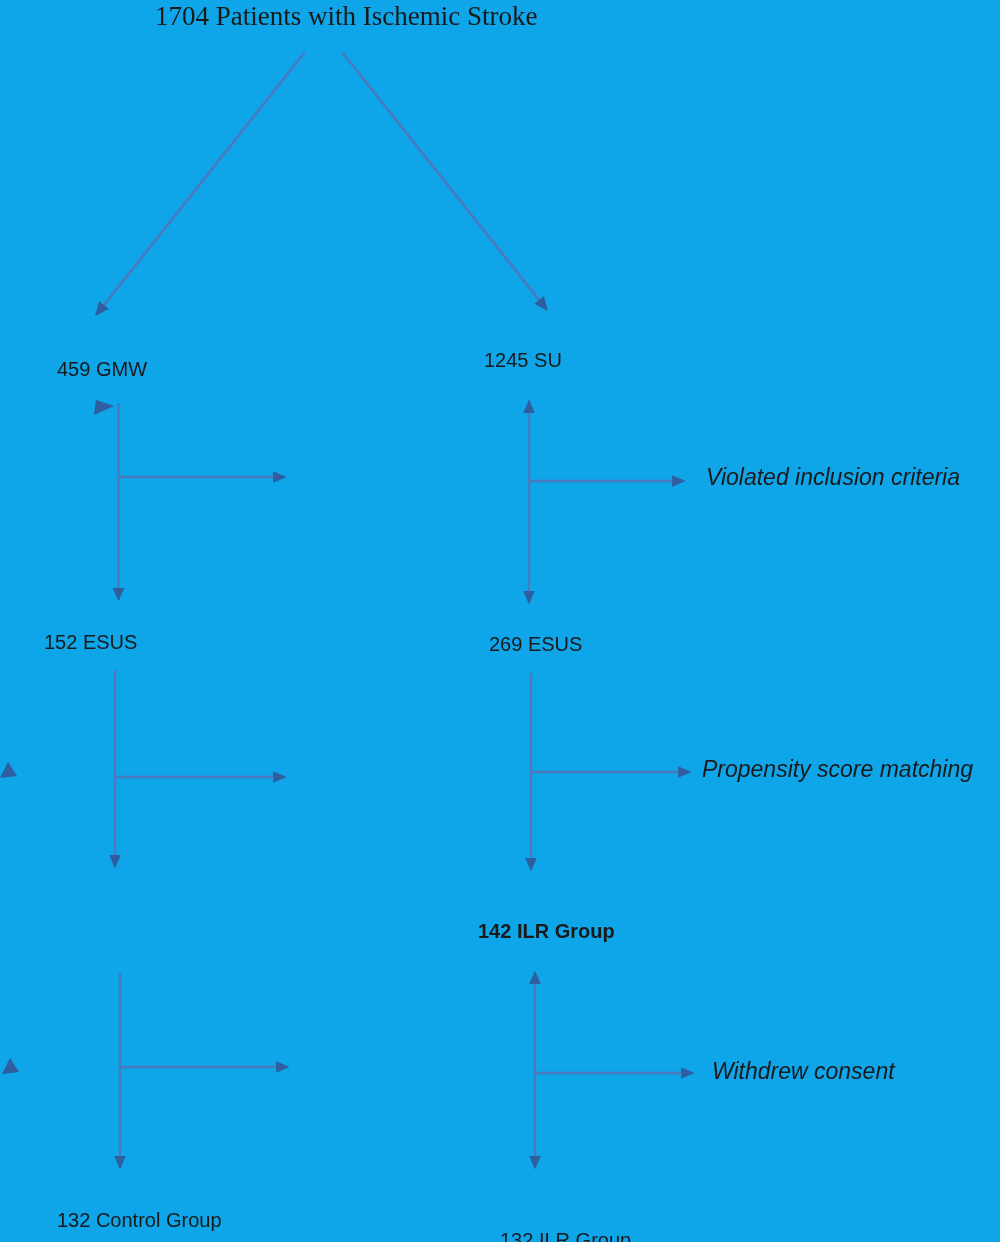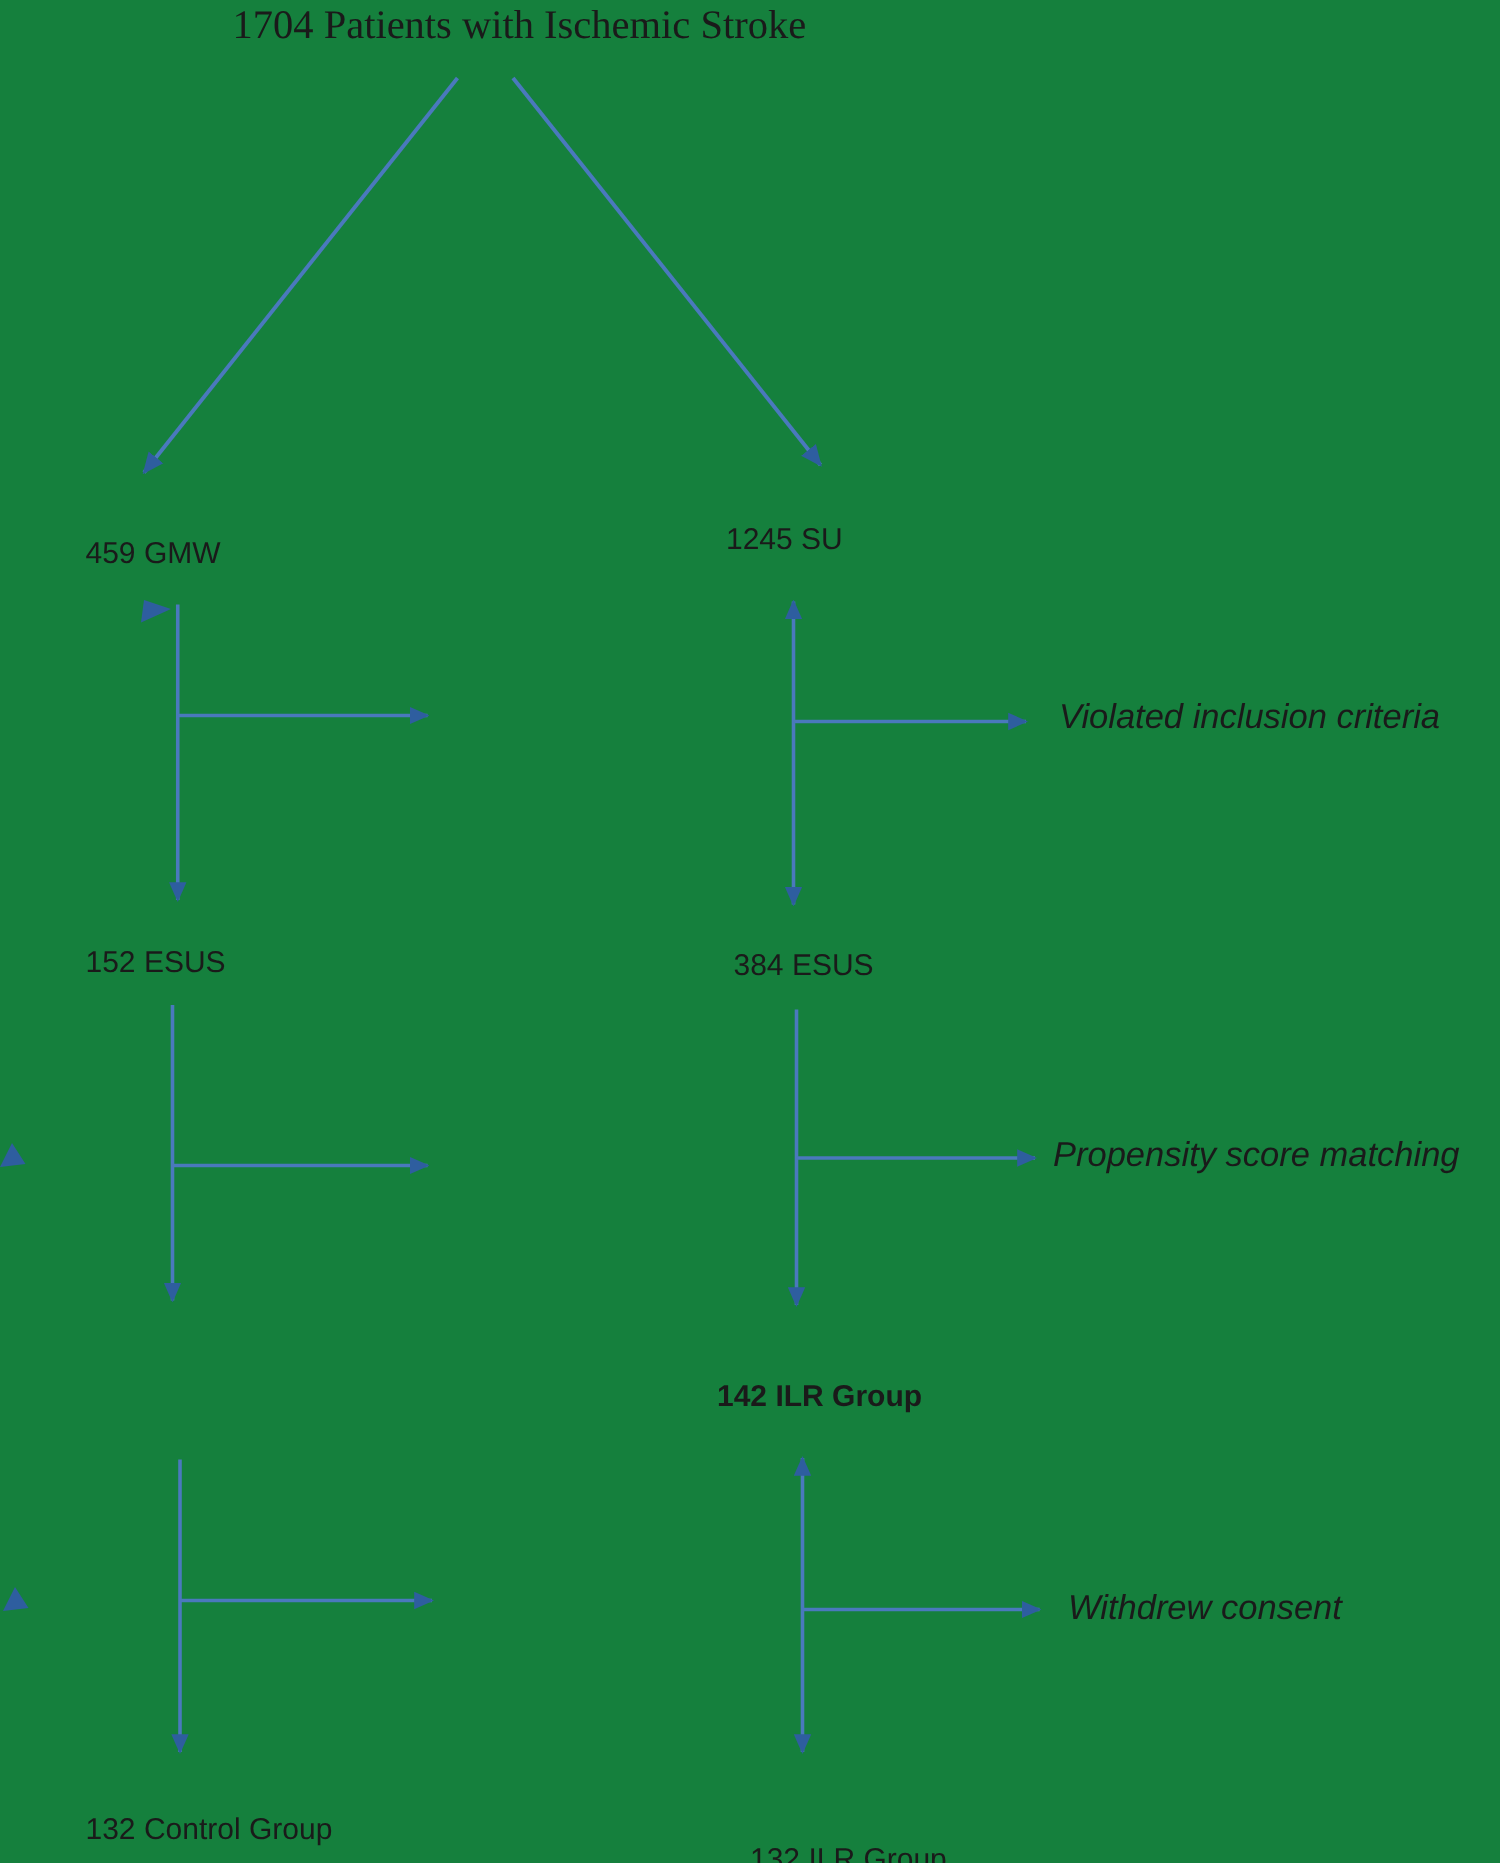--- a/index.html
+++ b/index.html
@@ -4,21 +4,21 @@
 <style>
   html, body {
     margin: 0;
     padding: 0;
     background: #ffffff;
   }
   .canvas {
     position: relative;
     width: 1000px;
     height: 1242px;
-    background: #15803d;
+    background: #0ea5e9;
     overflow: hidden;
     font-family: "Liberation Sans", sans-serif;
   }
   .arrows-layer {
     position: absolute;
     left: 0;
     top: 0;
     width: 1000px;
     height: 1242px;
   }
@@ -75,23 +75,23 @@
     <line x1="535" y1="972" x2="535" y2="1168" stroke="#4a79bd" stroke-width="2.4" marker-start="url(#ah)" marker-end="url(#ah)"></line>
     <line x1="535" y1="1073" x2="693" y2="1073" stroke="#4a79bd" stroke-width="2.4" marker-end="url(#ah)"></line>
   </svg>
 
   <div class="label serif-title" style="left:155px; top:2px;">1704 Patients with Ischemic Stroke</div>
 
   <div class="label" style="left:57px; top:358px;">459 GMW</div>
 
   <div class="label" style="left:484px; top:349px;text-align:center;">1245 SU</div>
 
-  <div class="label" style="left:57px; top:631px;">152 ESUS</div>
+  <div class="label" style="left:44px; top:631px;">152 ESUS</div>
 
-  <div class="label" style="left:489px; top:633px;">384 ESUS</div>
+  <div class="label" style="left:489px; top:633px;">269 ESUS</div>
 
 
   <div class="label" style="left:478px; top:920px;font-weight:bold;">142 ILR Group</div>
 
   <div class="label" style="left:57px; top:1209px;">132 Control Group</div>
 
   <div class="label" style="left:500px; top:1211px;margin-top:18px;">132 ILR Group</div>
 
   <div class="label annotation" style="left:706px; top:465px;">Violated inclusion criteria</div>
 

